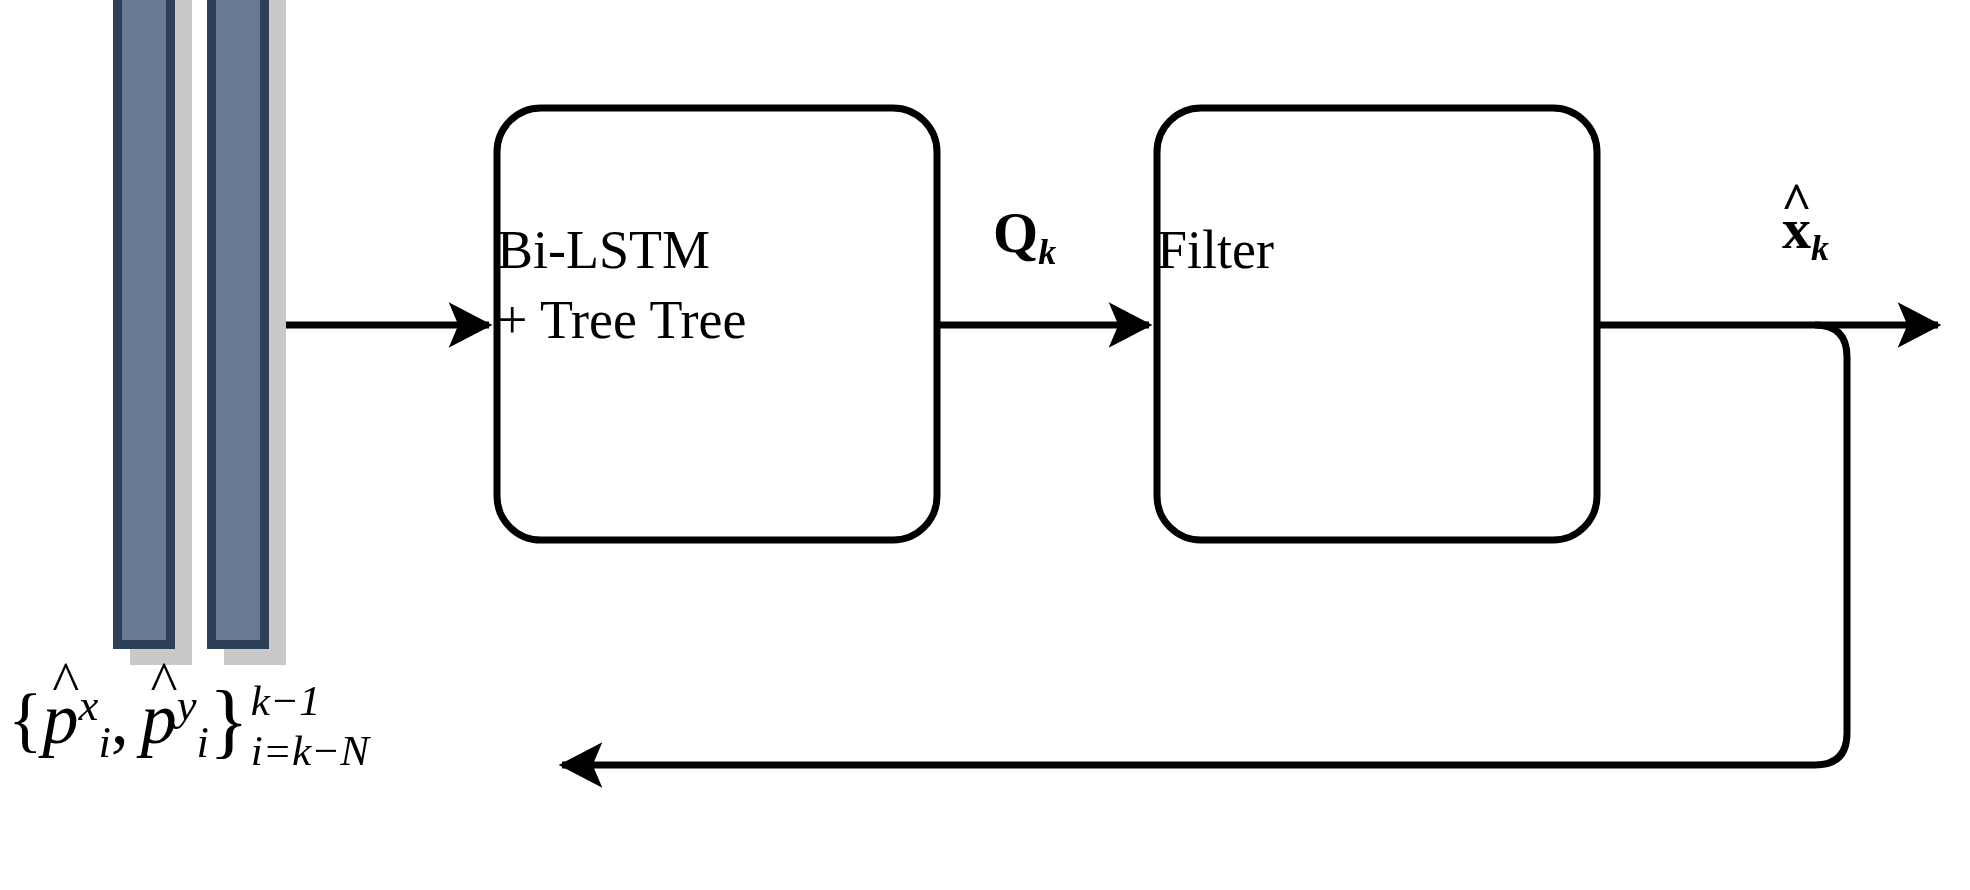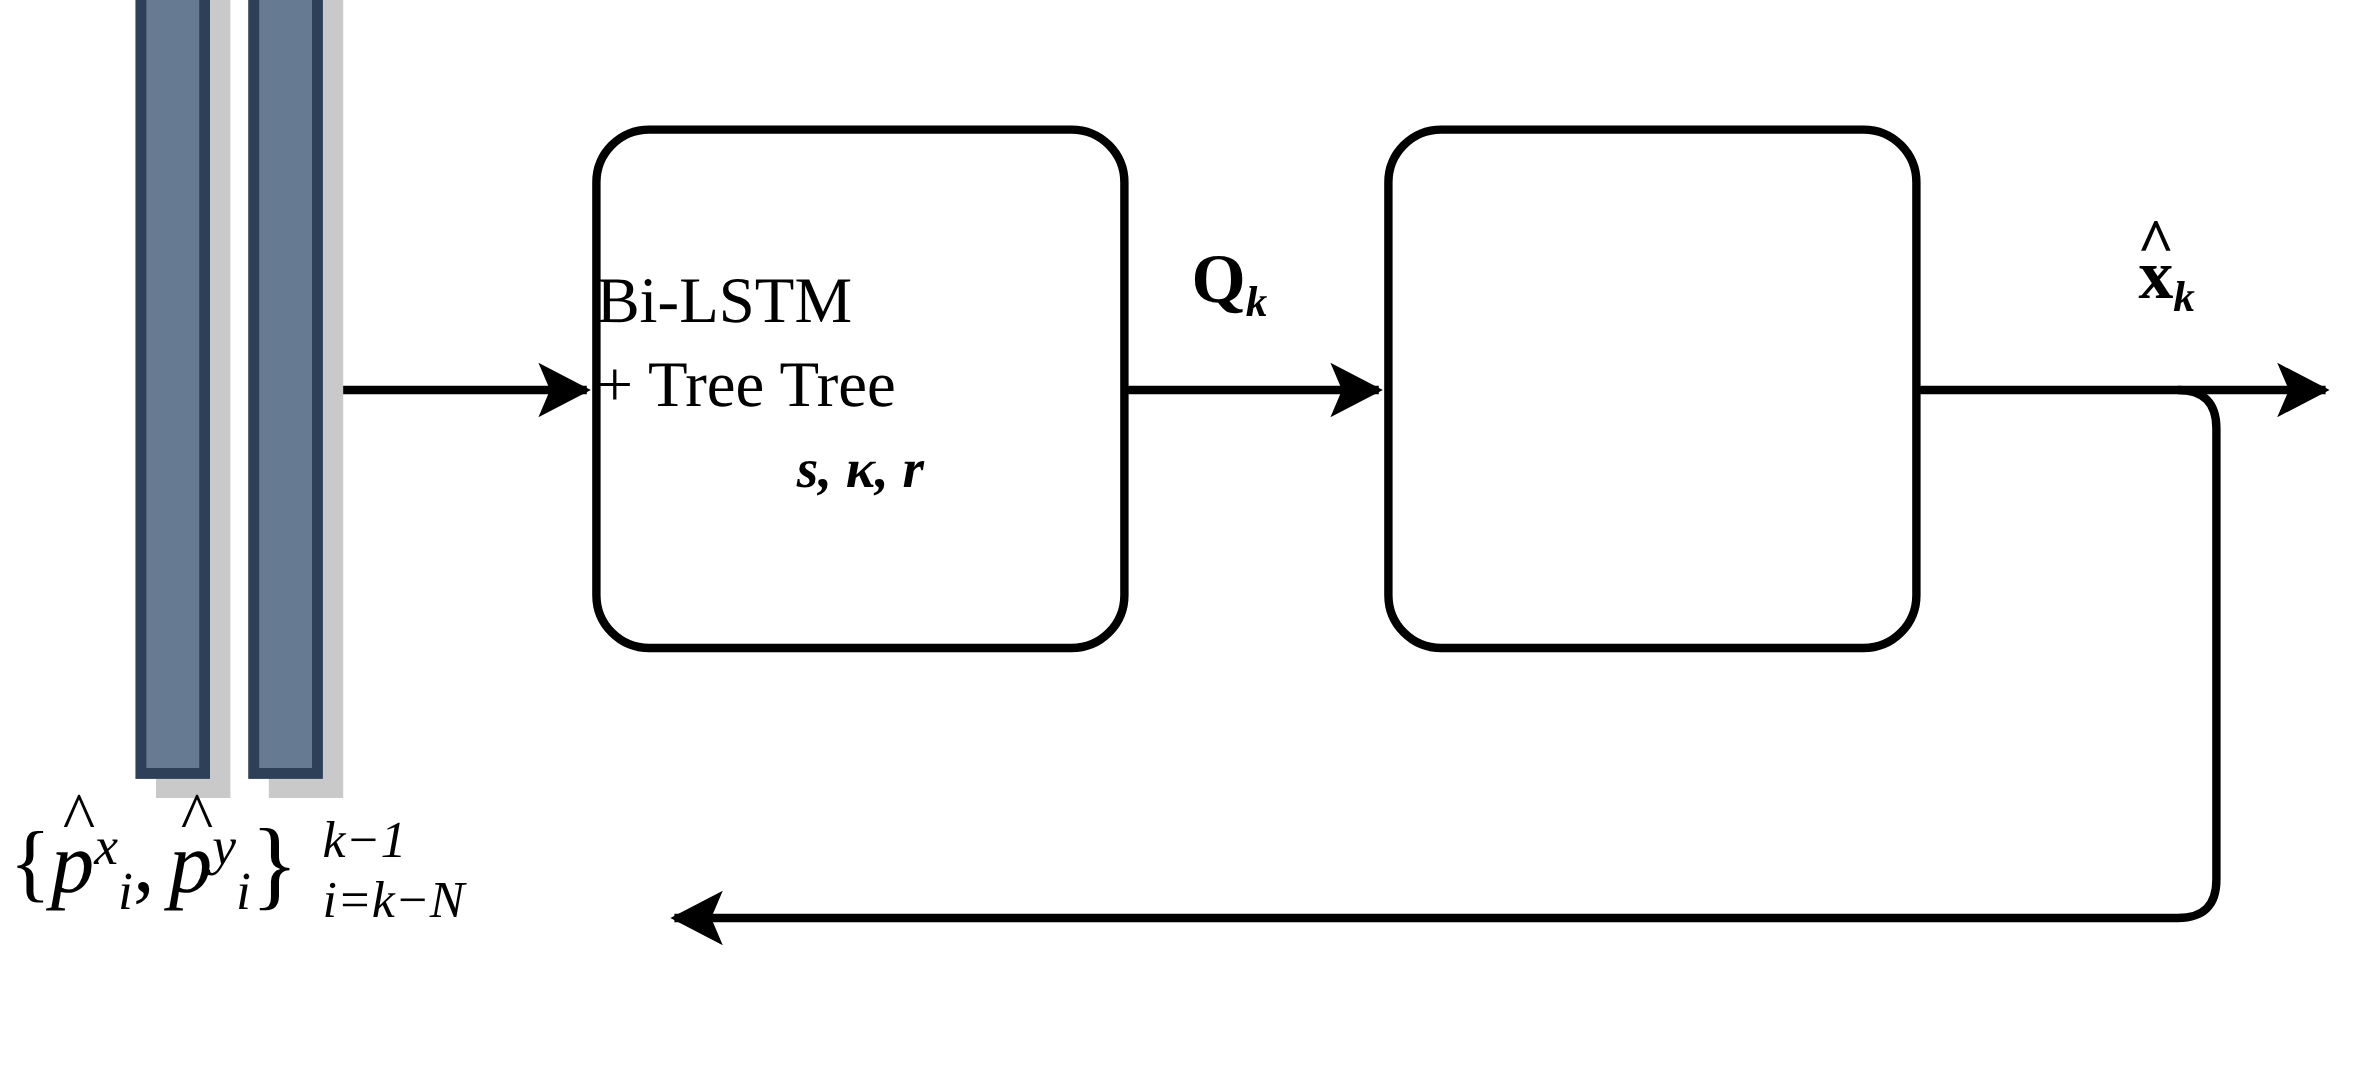--- a/index.html
+++ b/index.html
@@ -75,21 +75,21 @@
   sub.sb { vertical-align: -0.32em; }
   sup.sp { vertical-align: 0.52em; }
 
   .limits {
     display: inline-block;
     vertical-align: middle;
     font-size: 0.60em;
     font-style: italic;
     line-height: 1.16;
     text-align: left;
-    margin-left: 20px;
+    margin-left: 2px;
   }
   .limits span { display: block; white-space: nowrap; }
 
   .hat-wrap {
     position: relative;
     display: inline-block;
   }
   .hat-wrap > .hat {
     position: absolute;
     left: 50%;
@@ -149,23 +149,23 @@
   </div>
 
   <div id="set-notation" style="left:8px; top:676px;">
     <span class="mn">{</span><span class="pel"><span class="phat">^</span><span class="mi">p</span><sup class="sp">x</sup><sub class="sb">i</sub></span><span class="mn">,</span><span class="pel" style="margin-left:12px;"><span class="phat">^</span><span class="mi">p</span><sup class="sp">y</sup><sub class="sb">i</sub></span><span class="mn brace">}</span><span class="limits"><span>k−1</span><span>i=k−N</span></span>
   </div>
 
   <div class="box-text" style="left:497px; top:215px; width:440px;">
     <div>Bi-LSTM</div>
     <div>+ Tree Tree</div>
   </div>
-  <div class="box-sub" style="left:497px; top:368px; width:440px;">s, κ, r</div>
 
   <div class="box-text" style="left:1157px; top:215px; width:440px;">
+    <div>Filter</div>
   </div>
 
   <div class="lbl" style="left:993px; top:204px; font-size:58px;">
     <span class="mb">Q</span><sub class="sb" style="font-weight:bold;">k</sub>
   </div>
 
   <div class="lbl" style="left:1782px; top:200px; font-size:58px;">
     <span class="hat-wrap"><span class="hat" style="top:-0.46em; font-size:0.92em; font-weight:bold;">^</span><span class="mb">x</span></span><sub class="sb" style="font-weight:bold;">k</sub>
   </div>
 

